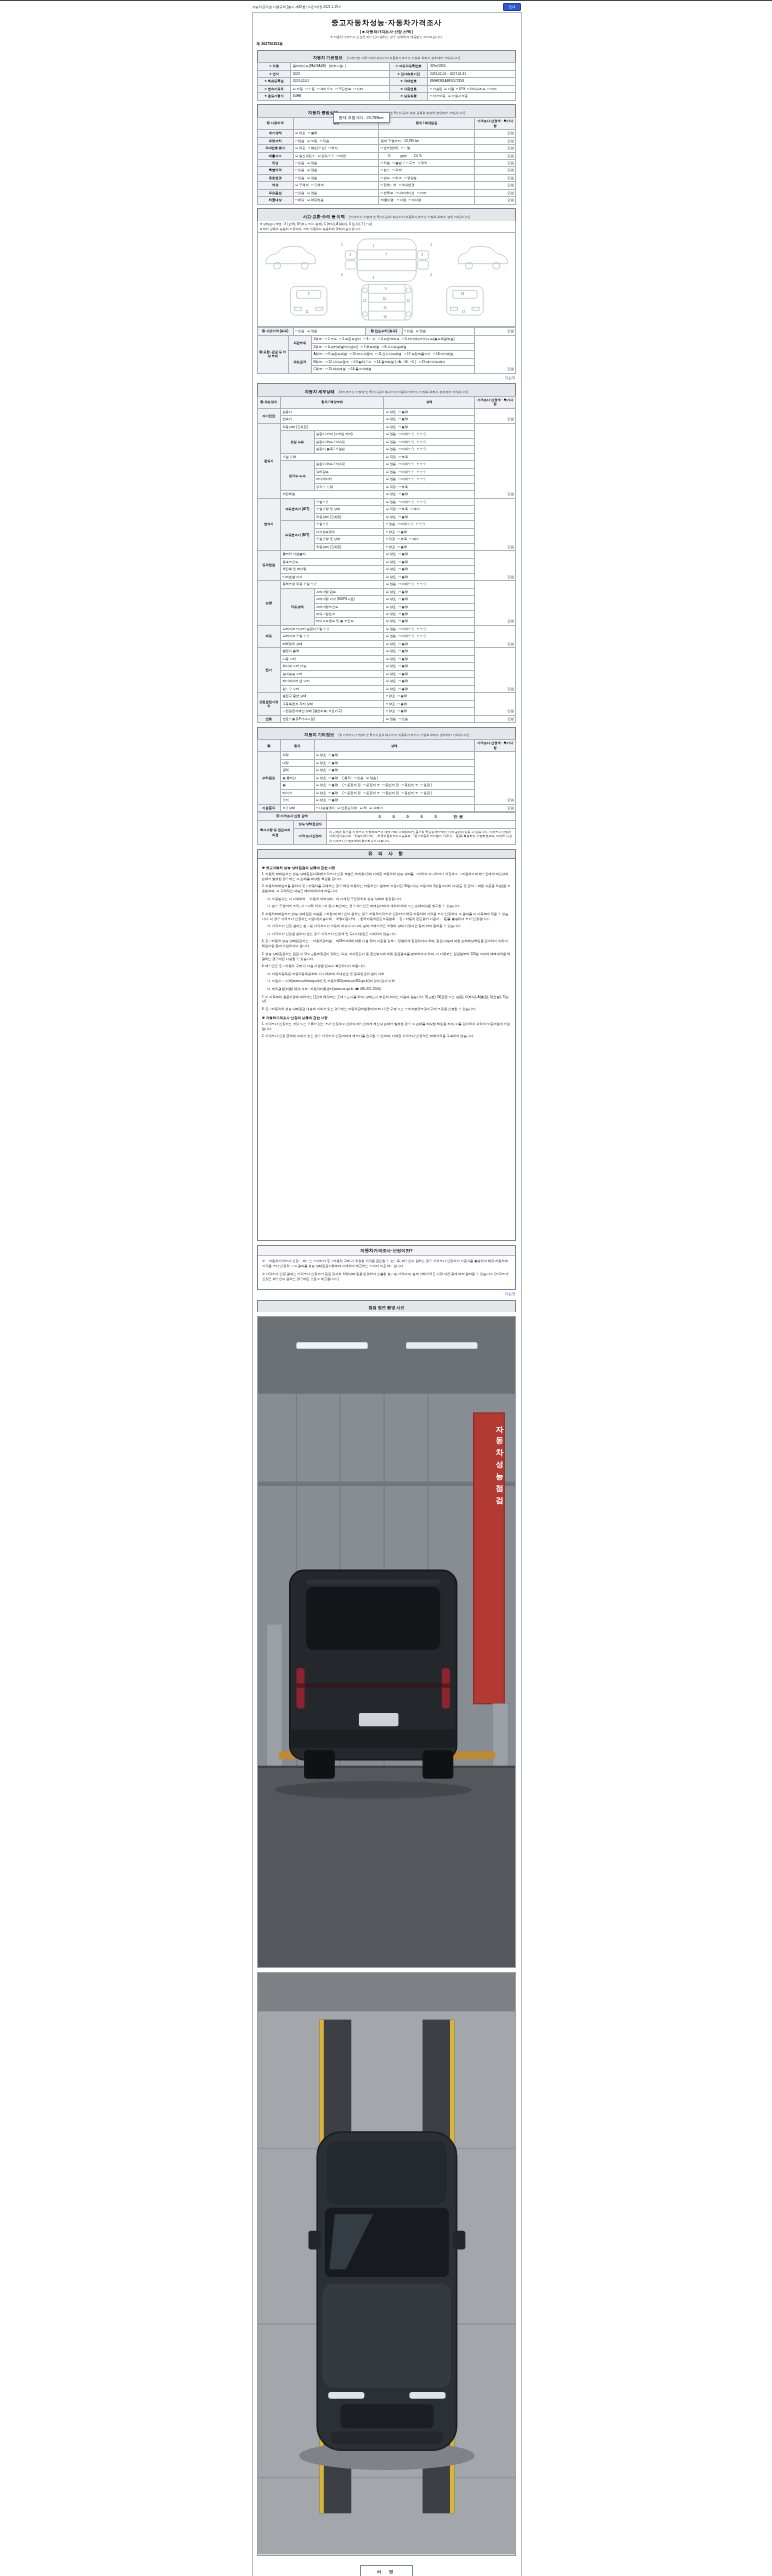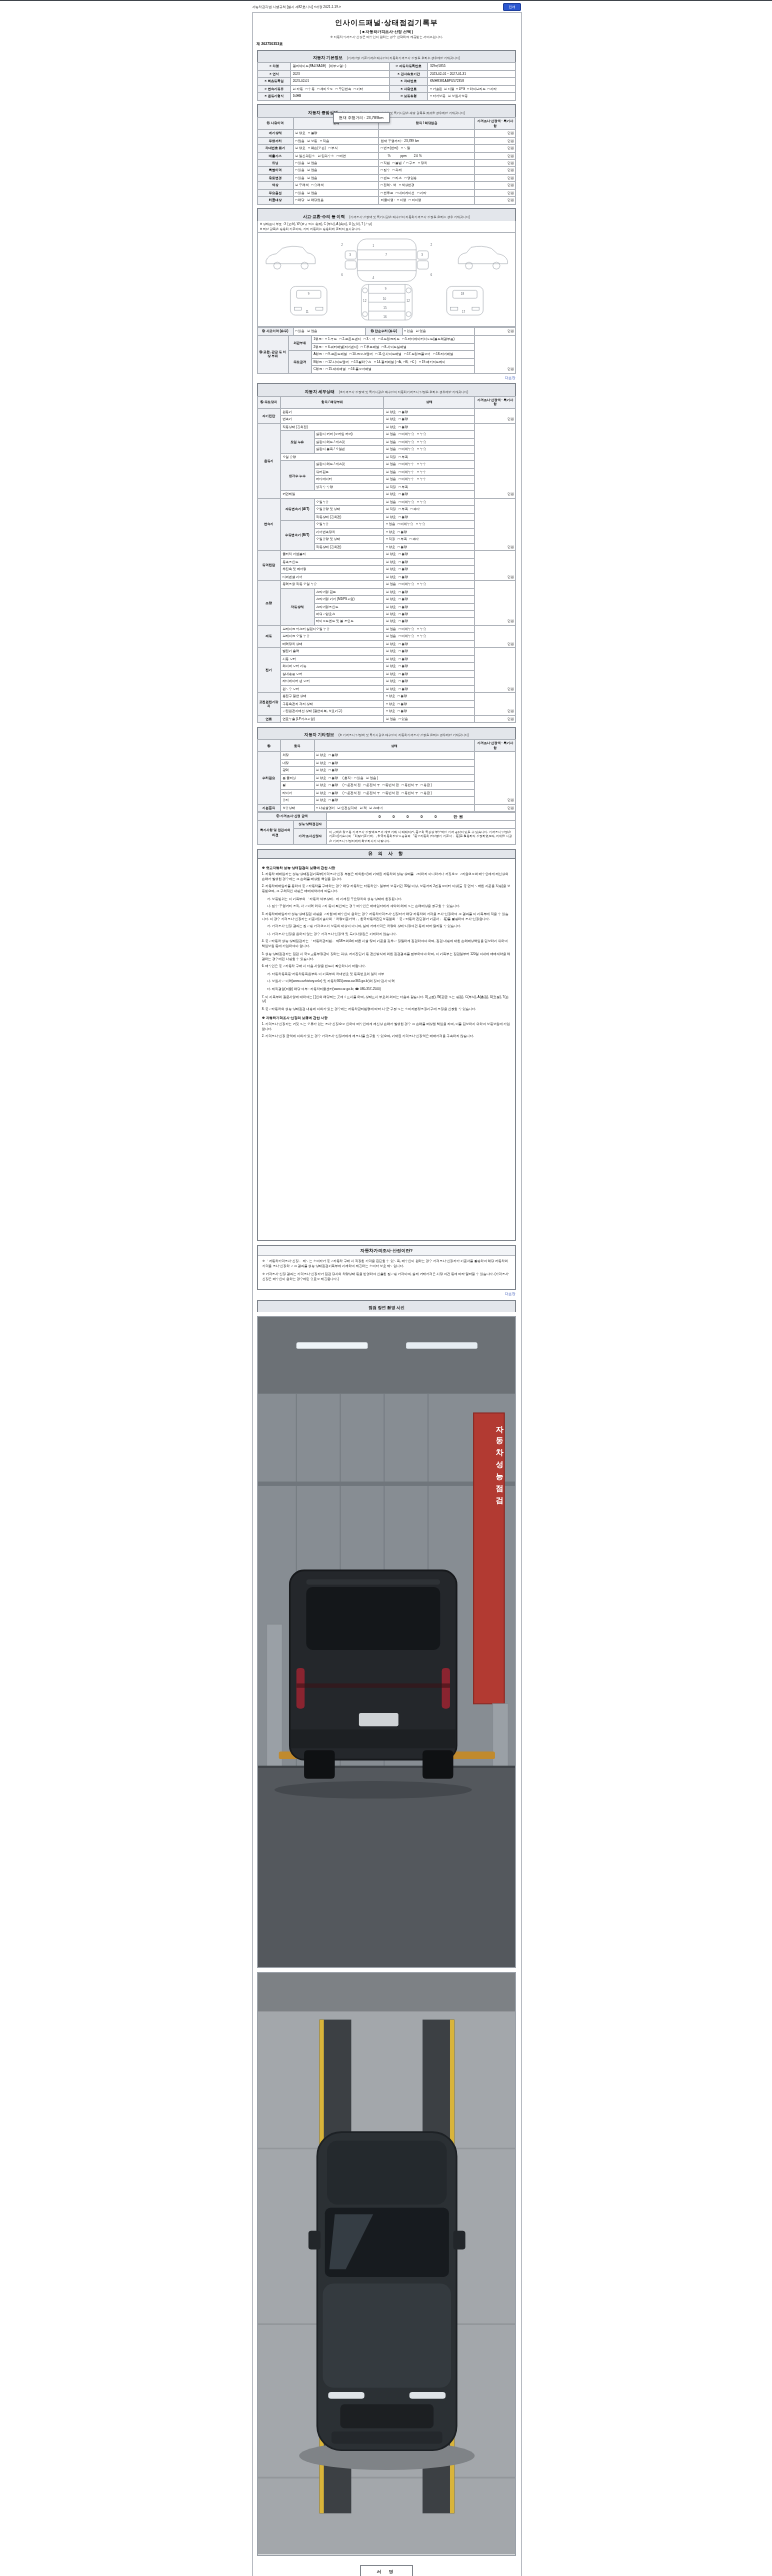--- a/index.html
+++ b/index.html
@@ -66,21 +66,21 @@
 <div class="wrap">
 
   <div class="topbar">
     <span class="form-ref">자동차관리법 시행규칙 [별지 제82호서식] &lt;개정 2021.1.19.&gt;</span>
     <button class="print-btn">인쇄</button>
   </div>
 
   <div class="doc">
 
     <div class="doc-head">
-      <div class="doc-title">인사이드패널·상태점검기록부</div>
+      <div class="doc-title">중고자동차성능·자동차가격조사</div>
       <div class="doc-sub">( ■ 자동차가격조사·산정 선택 )</div>
       <div class="doc-note">※ 자동차가격조사·산정은 매수인이 원하는 경우 선택하여 제공받는 서비스입니다.</div>
       <div class="doc-no">제 262750353호</div>
     </div>
 
     <section>
       <div class="sec-bar">
         <span class="sec-title">자동차 기본정보</span>
         <span class="sec-note">(가격산정 기준가격은 매수인이 자동차가격조사·산정을 원하는 경우에만 기재합니다)</span>
       </div>

